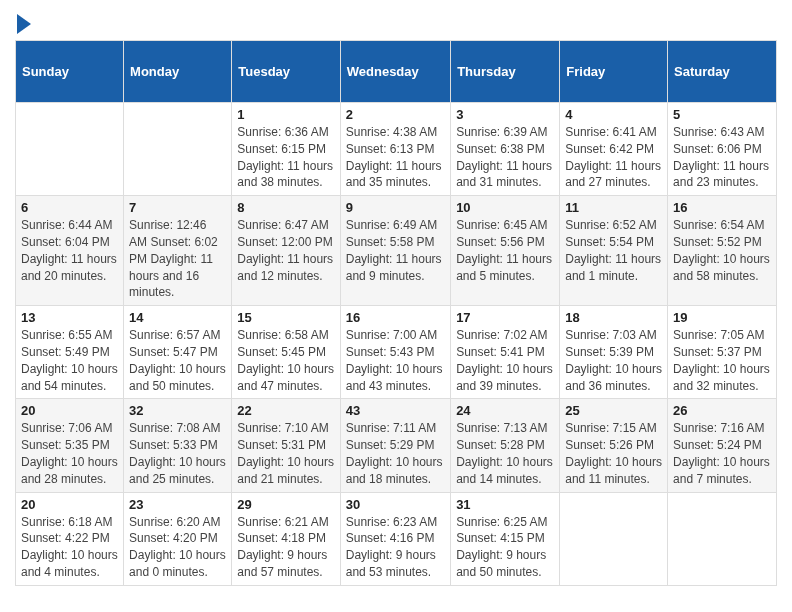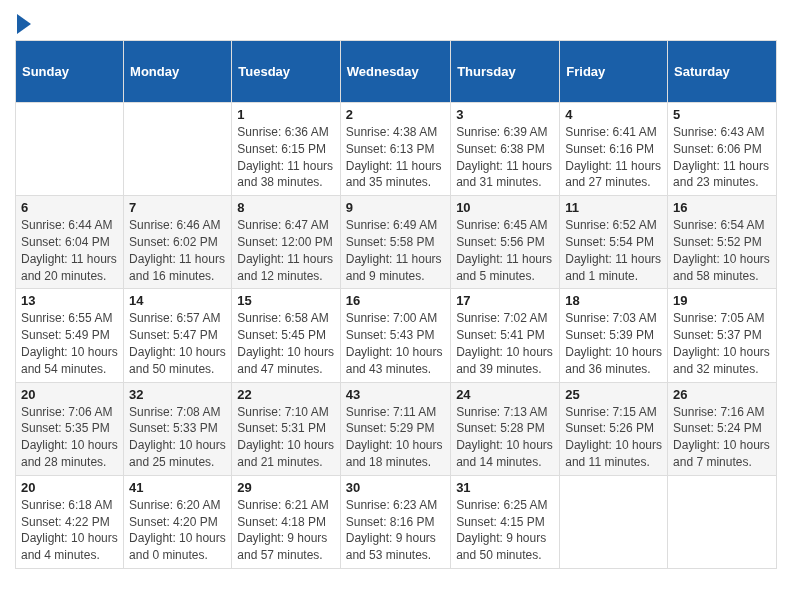--- a/index.html
+++ b/index.html
@@ -153,40 +153,40 @@
         </td>
         <td>
           <span class="day-num">3</span>
           <div class="day-info">Sunrise: 6:39 AM
 Sunset: 6:38 PM
 Daylight: 11 hours and 31 minutes.</div>
         </td>
         <td>
           <span class="day-num">4</span>
           <div class="day-info">Sunrise: 6:41 AM
-Sunset: 6:16 PM
+Sunset: 6:42 PM
 Daylight: 11 hours and 27 minutes.</div>
         </td>
         <td>
           <span class="day-num">5</span>
           <div class="day-info">Sunrise: 6:43 AM
 Sunset: 6:06 PM
 Daylight: 11 hours and 23 minutes.</div>
         </td>
       </tr>
       <tr>
         <td>
           <span class="day-num">6</span>
           <div class="day-info">Sunrise: 6:44 AM
 Sunset: 6:04 PM
 Daylight: 11 hours and 20 minutes.</div>
         </td>
         <td>
           <span class="day-num">7</span>
-          <div class="day-info">Sunrise: 6:46 AM
+          <div class="day-info">Sunrise: 12:46 AM
 Sunset: 6:02 PM
 Daylight: 11 hours and 16 minutes.</div>
         </td>
         <td>
           <span class="day-num">8</span>
           <div class="day-info">Sunrise: 6:47 AM
 Sunset: 12:00 PM
 Daylight: 11 hours and 12 minutes.</div>
         </td>
         <td>
@@ -303,35 +303,35 @@
         </td>
       </tr>
       <tr>
         <td>
           <span class="day-num">20</span>
           <div class="day-info">Sunrise: 6:18 AM
 Sunset: 4:22 PM
 Daylight: 10 hours and 4 minutes.</div>
         </td>
         <td>
-          <span class="day-num">41</span>
+          <span class="day-num">23</span>
           <div class="day-info">Sunrise: 6:20 AM
 Sunset: 4:20 PM
 Daylight: 10 hours and 0 minutes.</div>
         </td>
         <td>
           <span class="day-num">29</span>
           <div class="day-info">Sunrise: 6:21 AM
 Sunset: 4:18 PM
 Daylight: 9 hours and 57 minutes.</div>
         </td>
         <td>
           <span class="day-num">30</span>
           <div class="day-info">Sunrise: 6:23 AM
-Sunset: 8:16 PM
+Sunset: 4:16 PM
 Daylight: 9 hours and 53 minutes.</div>
         </td>
         <td>
           <span class="day-num">31</span>
           <div class="day-info">Sunrise: 6:25 AM
 Sunset: 4:15 PM
 Daylight: 9 hours and 50 minutes.</div>
         </td>
         <td class="empty"></td>
         <td class="empty"></td>

